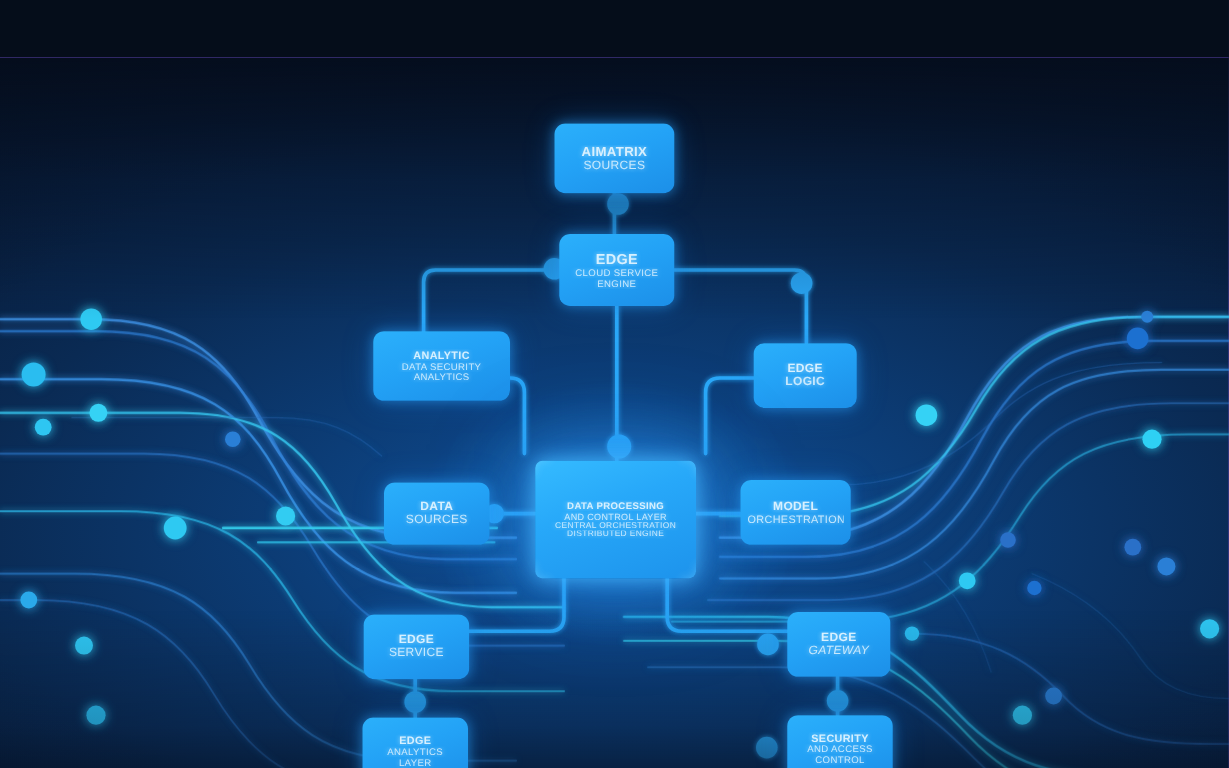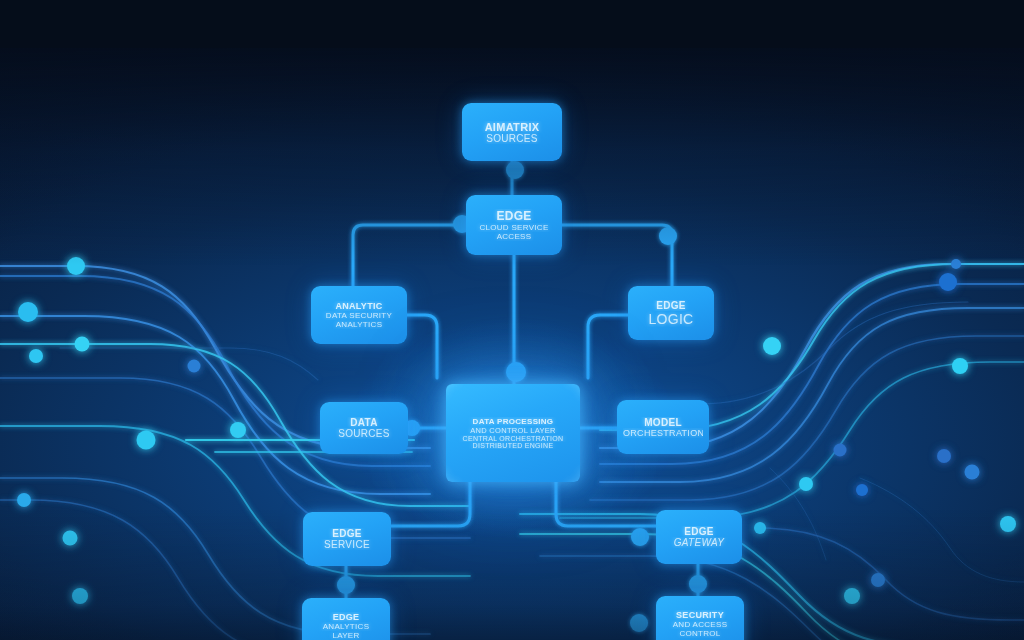--- a/index.html
+++ b/index.html
@@ -238,32 +238,32 @@
   <div class="hub-glow" style="left:513px;top:380px;"></div>
 
   <div class="node" id="node-top" style="left:462px;top:55px;width:100px;height:58px;">
     <span class="ln t" style="font-size:11px;">AIMATRIX</span>
     <span class="ln s" style="font-size:10px;">SOURCES</span>
   </div>
 
   <div class="node" id="node-second" style="left:466px;top:147px;width:96px;height:60px;">
     <span class="ln t" style="font-size:12px;">EDGE</span>
     <span class="ln s" style="font-size:8px;">CLOUD SERVICE</span>
-    <span class="ln s" style="font-size:8px;">ACCESS</span>
-  </div>
-
-  <div class="node" id="node-left-upper" style="left:311px;top:238px;width:96px;height:58px;">
+    <span class="ln s" style="font-size:8px;">ENGINE</span>
+  </div>
+
+  <div class="node" id="node-left-upper" style="left:311px;top:228px;width:114px;height:58px;">
     <span class="ln t" style="font-size:9px;">ANALYTIC</span>
     <span class="ln s" style="font-size:8px;">DATA SECURITY</span>
     <span class="ln s" style="font-size:8px;">ANALYTICS</span>
   </div>
 
   <div class="node" id="node-right-upper" style="left:628px;top:238px;width:86px;height:54px;">
     <span class="ln t" style="font-size:10px;">EDGE</span>
-    <span class="ln s" style="font-size:14px;">LOGIC</span>
+    <span class="ln s" style="font-size:10px;font-weight:bold;">LOGIC</span>
   </div>
 
   <div class="node" id="node-hub" style="left:446px;top:336px;width:134px;height:98px;">
     <span class="hub-corner hc-tl"></span>
     <span class="hub-corner hc-tr"></span>
     <span class="hub-corner hc-bl"></span>
     <span class="hub-corner hc-br"></span>
     <span class="ln t" style="font-size:8px;">DATA PROCESSING</span>
     <span class="ln s" style="font-size:7.5px;">AND CONTROL LAYER</span>
     <span class="ln s" style="font-size:7px;">CENTRAL ORCHESTRATION</span>

